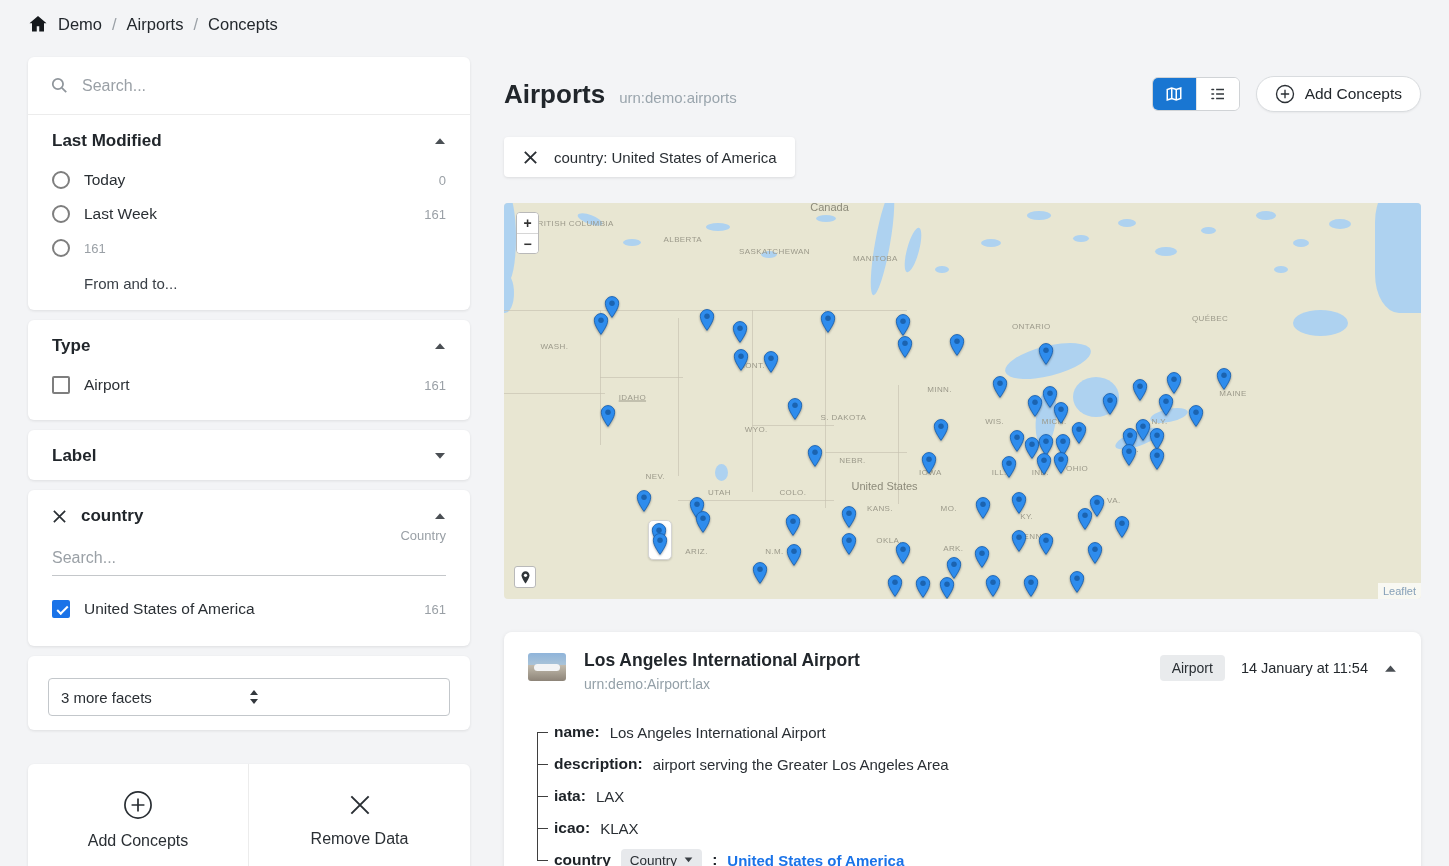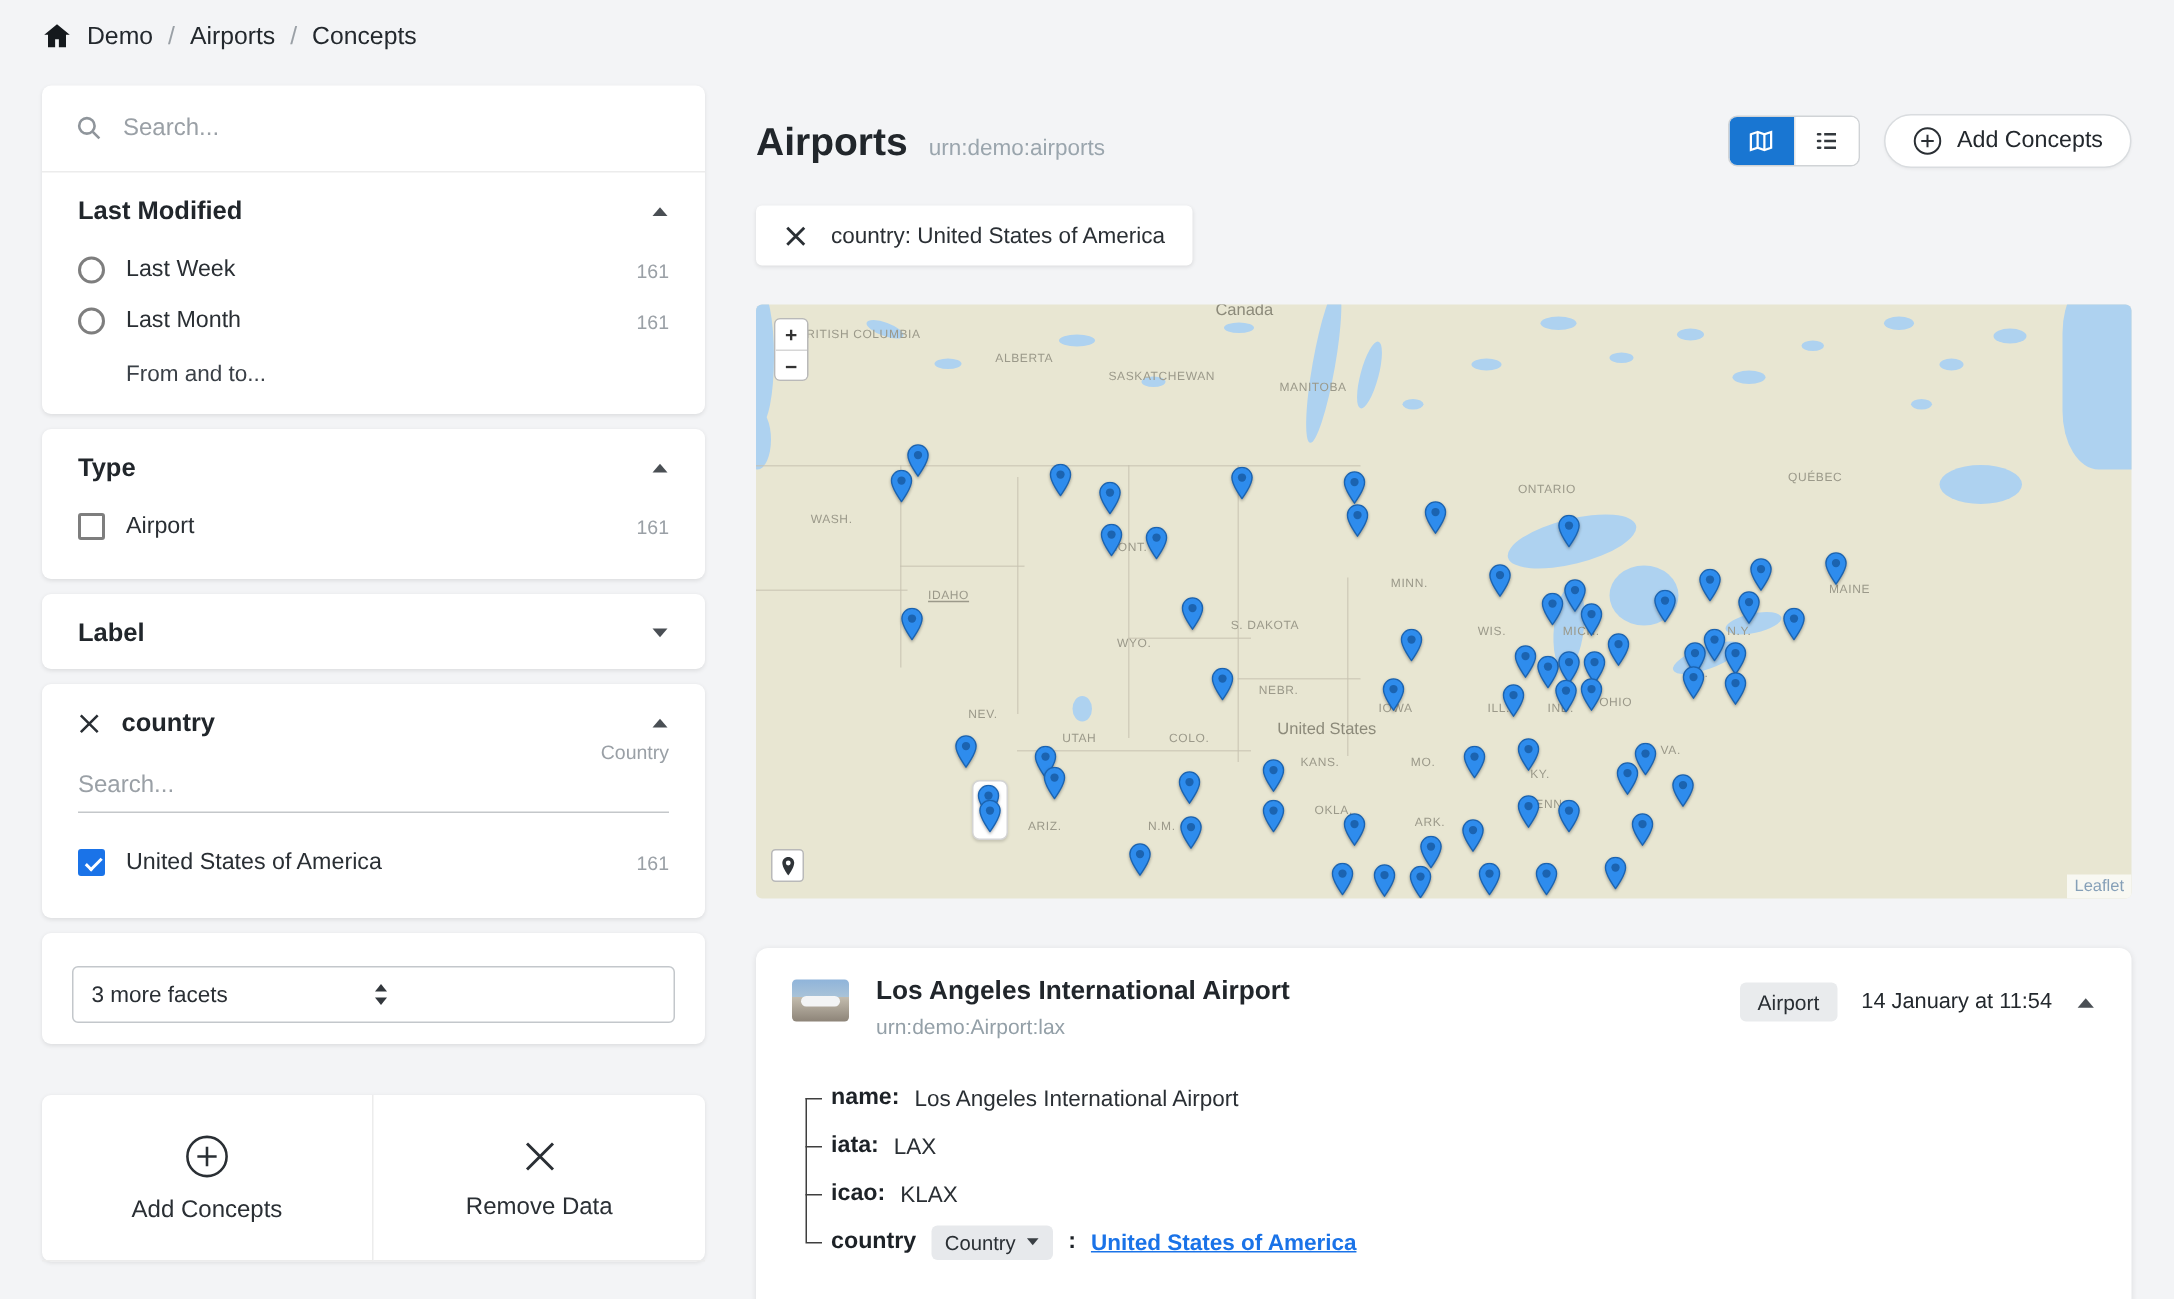--- a/index.html
+++ b/index.html
@@ -129,26 +129,30 @@
     <div class="divider" data-interactable="false"></div>
     <div class="facet" data-interactable="false">
       <div class="facet-head" data-interactable="true">
         <span class="facet-title" data-interactable="false">Last Modified</span>
         <span class="chev" data-interactable="false"><svg viewBox="0 0 12 8" width="12" height="8">
               <path d="M6 1.2L11 7H1z" fill="#4a4f54"></path>
             </svg></span>
       </div>
       <div class="opt" data-interactable="false">
         <span class="radio" data-interactable="true"></span>
+        <span class="opt-label" data-interactable="false">Today</span>
+        <span class="count" data-interactable="false">0</span>
+      </div>
+      <div class="opt" data-interactable="false">
+        <span class="radio" data-interactable="true"></span>
         <span class="opt-label" data-interactable="false">Last Week</span>
         <span class="count" data-interactable="false">161</span>
       </div>
       <div class="opt" data-interactable="false">
         <span class="radio" data-interactable="true"></span>
-        <span class="opt-label" data-interactable="false">Last Month</span>
         <span class="count" data-interactable="false">161</span>
       </div>
       <div class="range-link" data-interactable="true">From and to...</div>
     </div>
   </div>
 
   <div class="card" data-interactable="false">
     <div class="facet" data-interactable="false">
       <div class="facet-head" data-interactable="true">
         <span class="facet-title" data-interactable="false">Type</span>
@@ -664,20 +668,24 @@
             </svg></span>
       </div>
     </div>
     <div class="tree" data-interactable="false">
       <div class="tree-line" data-interactable="false"></div>
       <div class="prow" data-interactable="false">
         <span class="pkey" data-interactable="false">name:</span>
         <span class="pval" data-interactable="false">Los Angeles International Airport</span>
       </div>
       <div class="prow" data-interactable="false">
+        <span class="pkey" data-interactable="false">description:</span>
+        <span class="pval" data-interactable="false">airport serving the Greater Los Angeles Area</span>
+      </div>
+      <div class="prow" data-interactable="false">
         <span class="pkey" data-interactable="false">iata:</span>
         <span class="pval" data-interactable="false">LAX</span>
       </div>
       <div class="prow" data-interactable="false">
         <span class="pkey" data-interactable="false">icao:</span>
         <span class="pval" data-interactable="false">KLAX</span>
       </div>
       <div class="prow" data-interactable="false">
         <span class="pkey" data-interactable="false">country</span>
         <span class="rel-chip" data-interactable="true">

